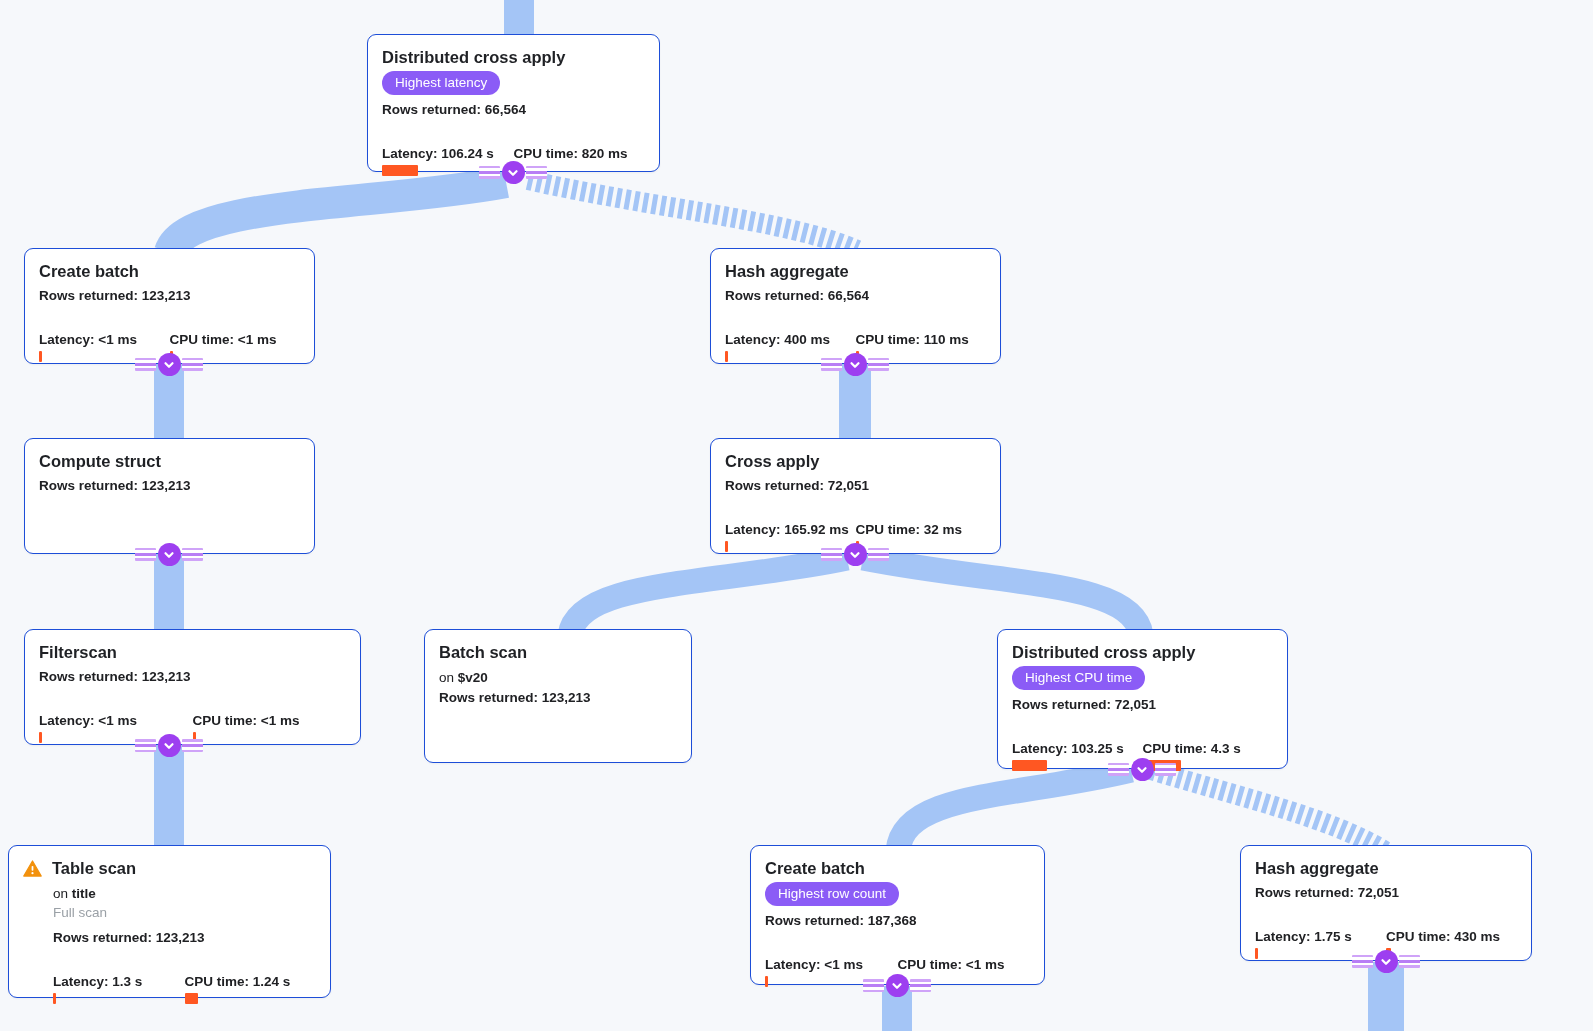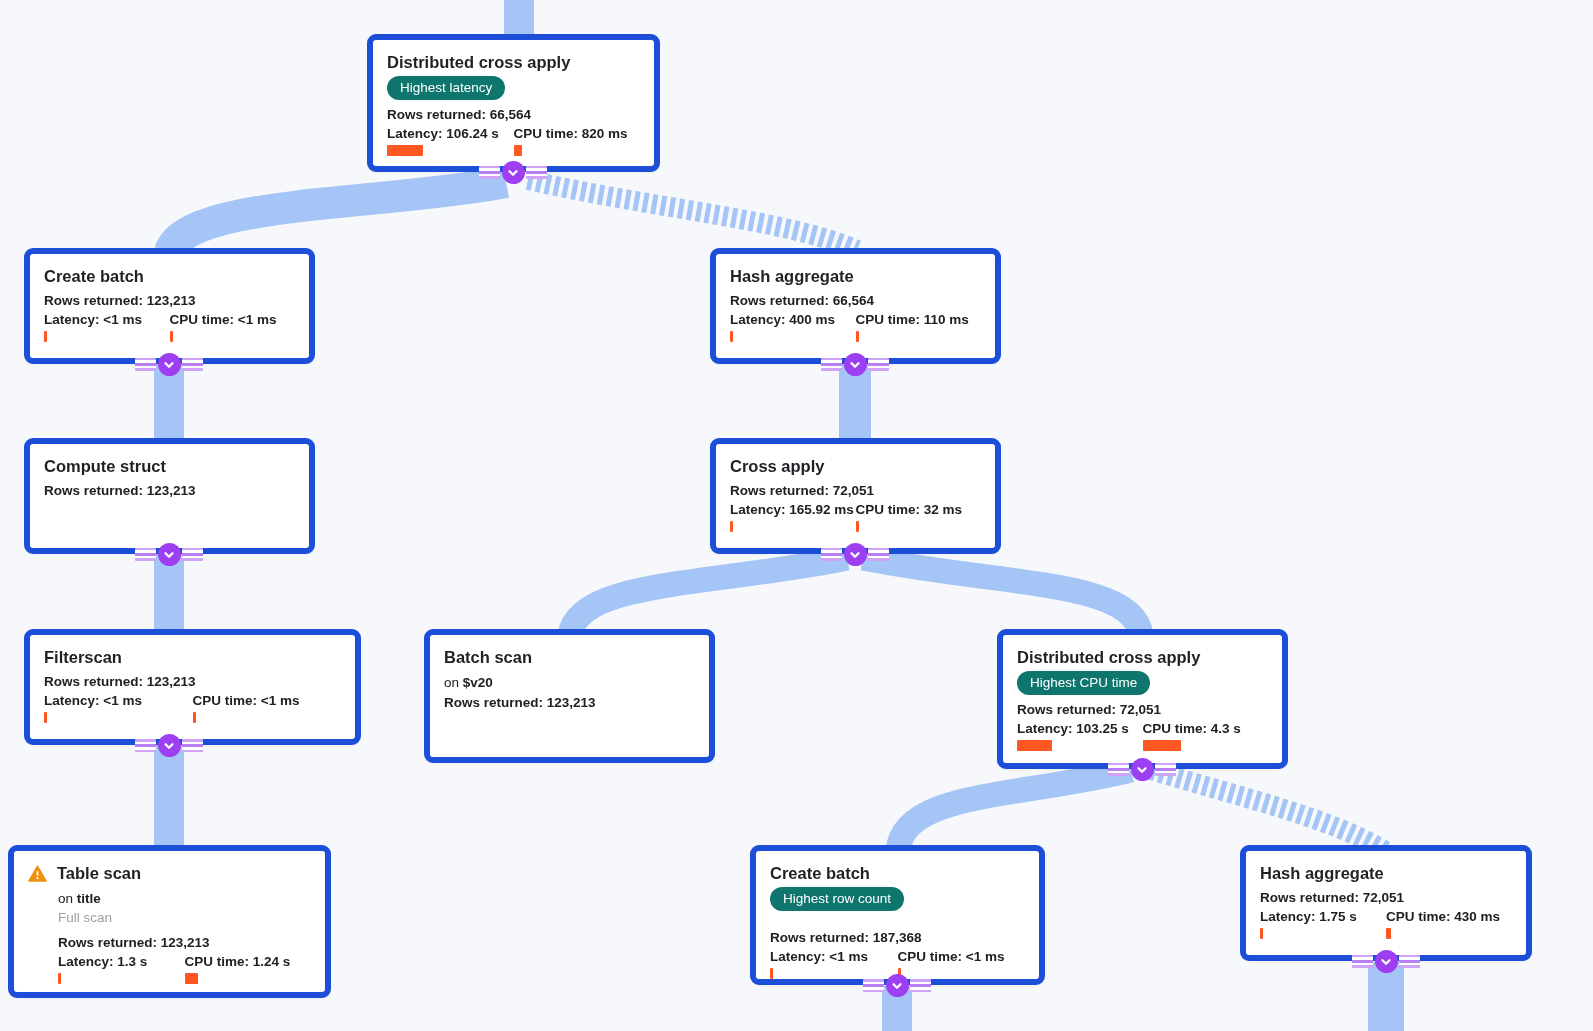--- a/index.html
+++ b/index.html
@@ -8,35 +8,35 @@
     background:#f6f8fb;
     font-family:"Liberation Sans", sans-serif;
     color:#202124;
   }
   .edges{position:absolute;left:0;top:0;z-index:1;}
   .edge{stroke:#a4c5f6;fill:none;}
   .edge.striped{stroke-dasharray:5 4;}
 
   .card{
     position:absolute;z-index:2;box-sizing:border-box;
-    background:#ffffff;border:6px solid #1d4ed8;border-radius:9px;
+    background:#ffffff;border:1px solid #1d4ed8;border-radius:9px;
     padding:12px 14px;box-shadow:0 1px 2px rgba(60,64,67,.05);
   }
   .title{font-size:16.5px;font-weight:700;color:#1f2125;line-height:20px;}
   .title-row{display:flex;align-items:center;gap:10px;}
   .badge{
-    display:inline-block;background:#0f766e;color:#fff;
+    display:inline-block;background:#8b5cf6;color:#fff;
     font-size:13.5px;font-weight:400;line-height:18px;
     padding:3px 13px;border-radius:13px;margin:4px 0 6px;
   }
   .meta-line{font-size:13.5px;font-weight:700;margin-top:6px;line-height:17px;}
   .on-line{font-size:13.5px;font-weight:400;margin-top:7px;line-height:17px;}
   .on-line .obj{font-weight:700;}
   .sub{font-size:13.5px;font-weight:400;color:#9aa0a6;margin-top:2px;line-height:17px;}
-  .metrics{display:grid;grid-template-columns:1fr 1fr;margin-top:3px;}
+  .metrics{display:grid;grid-template-columns:1fr 1fr;margin-top:28px;}
   .metric-label{font-size:13.5px;font-weight:700;line-height:16px;}
   .bar{height:11px;width:3px;background:#ff5722;margin-top:3px;border-radius:1px;}
   .indent{margin-left:30px;}
 
   .expander{
     position:absolute;z-index:3;width:68px;height:23px;
     display:flex;align-items:center;justify-content:space-between;
     cursor:pointer;
   }
   .exp-stripes{
@@ -200,21 +200,21 @@
       <div class="metric-label"><span>Latency:</span> <span>165.92 ms</span></div>
       <div class="bar" style="width: 3px;"></div>
     </div>
     <div>
       <div class="metric-label"><span>CPU time:</span> <span>32 ms</span></div>
       <div class="bar" style="width: 3px;"></div>
     </div>
   </div>
 </div>
 
-<div class="card" style="left:424px;top:629px;width:291px;height:134px">
+<div class="card" style="left:424px;top:629px;width:268px;height:134px">
   <div class="title">Batch scan</div>
   <div class="on-line">
     <span>on</span>
     <span class="obj">$v20</span>
   </div>
   <div class="meta-line" style="margin-top:3px">
     <span>Rows returned:</span>
     <span>123,213</span>
   </div>
 </div>
@@ -234,21 +234,21 @@
     <div>
       <div class="metric-label"><span>CPU time:</span> <span>4.3 s</span></div>
       <div class="bar" style="width: 38px;"></div>
     </div>
   </div>
 </div>
 
 <div class="card" style="left:750px;top:845px;width:295px;height:140px">
   <div class="title">Create batch</div>
   <div><span class="badge">Highest row count</span></div>
-  <div class="meta-line" style="margin-top:12px">
+  <div class="meta-line" style="margin-top:0">
     <span>Rows returned:</span>
     <span>187,368</span>
   </div>
   <div class="metrics">
     <div>
       <div class="metric-label"><span>Latency:</span> <span>&lt;1 ms</span></div>
       <div class="bar" style="width: 3px;"></div>
     </div>
     <div>
       <div class="metric-label"><span>CPU time:</span> <span>&lt;1 ms</span></div>

